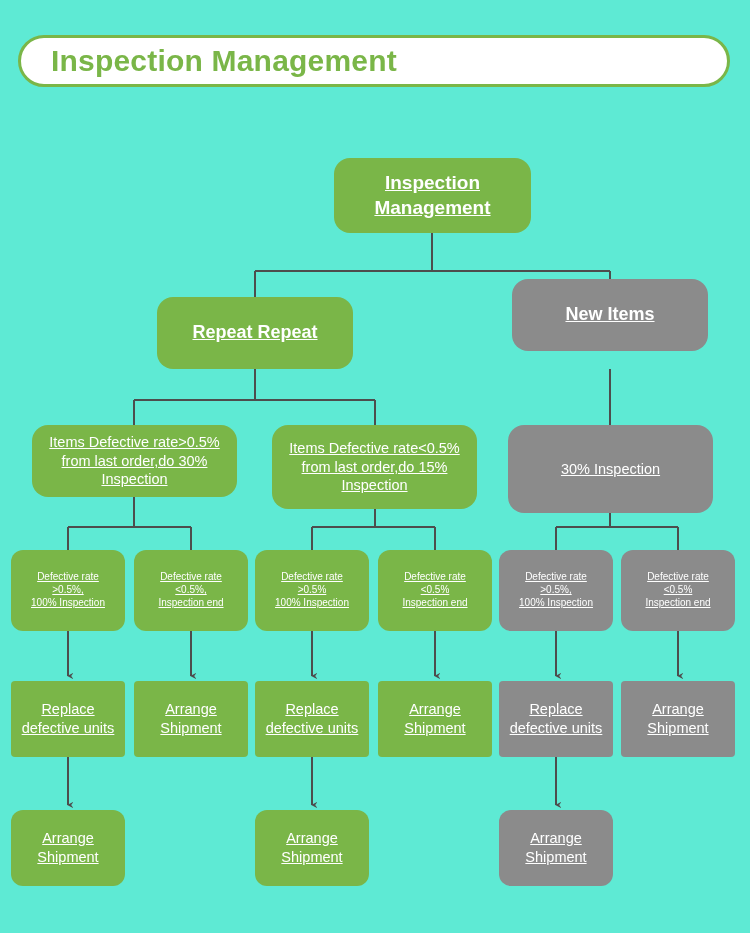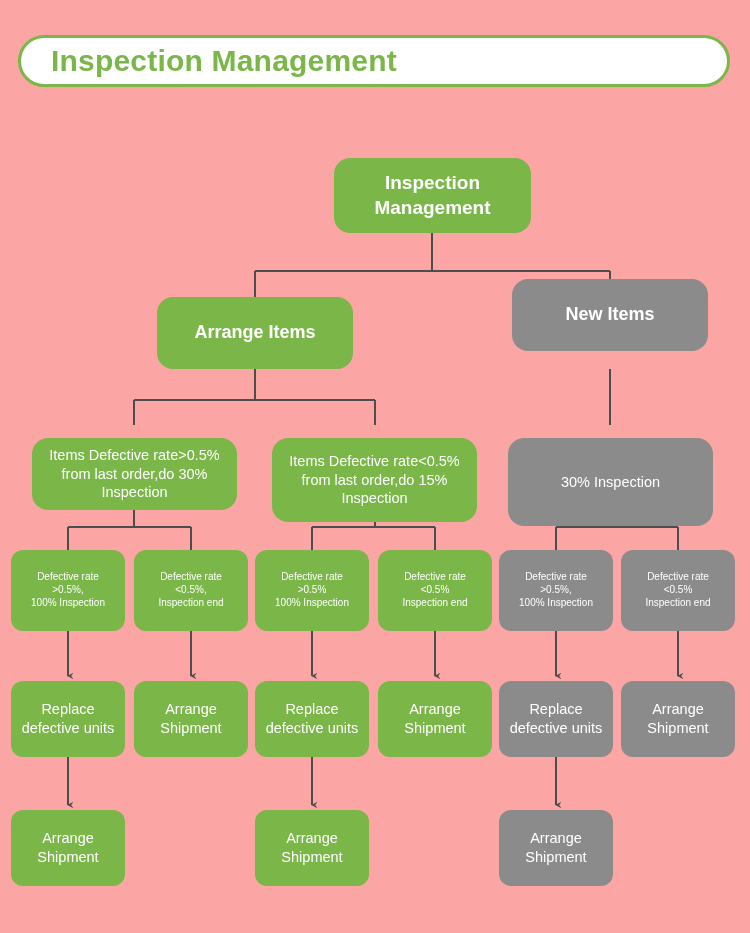--- a/index.html
+++ b/index.html
@@ -10,21 +10,21 @@
   body {
     font-family: "Liberation Sans", sans-serif;
     width: 750px;
     height: 933px;
     overflow: hidden;
   }
   #canvas {
     position: relative;
     width: 750px;
     height: 933px;
-    background: #fca5a5;
+    background: #5eead4;
   }
 
   
   .title-banner {
     position: absolute;
     left: 18px;
     top: 35px;
     width: 712px;
     height: 52px;
     box-sizing: border-box;
@@ -59,49 +59,49 @@
     box-sizing: border-box;
     display: flex;
     align-items: center;
     justify-content: center;
     text-align: center;
     color: #ffffff;
     border-radius: 14px;
     line-height: 1.28;
     padding: 2px 4px;
     white-space: pre-line;
+    text-decoration: underline;
   }
   .node.green { background: #7ab648; }
   .node.gray  { background: #8b8b8b; }
 
   .node.lvl1 {
     font-size: 19px;
     font-weight: bold;
     border-radius: 16px;
   }
   .node.lvl2 {
     font-size: 18px;
     font-weight: bold;
     border-radius: 16px;
   }
   .node.lvl3 {
     font-size: 14.5px;
     font-weight: normal;
     border-radius: 16px;
-    margin-top: 13px;
   }
   .node.lvl4 {
     font-size: 10px;
     font-weight: normal;
     border-radius: 12px;
   }
   .node.lvl5 {
     font-size: 14.5px;
     font-weight: normal;
-    border-radius: 12px;
+    border-radius: 4px;
   }
   .node.lvl6 {
     font-size: 14.5px;
     font-weight: normal;
     border-radius: 12px;
   }
 </style>
 </head>
 <body>
 
@@ -159,21 +159,21 @@
     <g stroke="#4d4d4d" stroke-width="2" fill="none" marker-end="url(#arrowhead)">
       <line x1="68" y1="757" x2="68" y2="805"></line>
       <line x1="312" y1="757" x2="312" y2="805"></line>
       <line x1="556" y1="757" x2="556" y2="805"></line>
     </g>
   </svg>
 
   <div class="node green lvl1" style="left:334px; top:158px; width:197px; height:75px;">Inspection
 Management</div>
 
-  <div class="node green lvl2" style="left:157px; top:297px; width:196px; height:72px;">Arrange Items</div>
+  <div class="node green lvl2" style="left:157px; top:297px; width:196px; height:72px;">Repeat Repeat</div>
   <div class="node gray lvl2" style="left:512px; top:279px; width:196px; height:72px;">New Items</div>
 
   <div class="node green lvl3" style="left:32px; top:425px; width:205px; height:72px;">Items Defective rate&gt;0.5%
 from last order,do 30%
 Inspection</div>
   <div class="node green lvl3" style="left:272px; top:425px; width:205px; height:84px;">Items Defective rate&lt;0.5%
 from last order,do 15%
 Inspection</div>
   <div class="node gray lvl3" style="left:508px; top:425px; width:205px; height:88px;">30% Inspection</div>
 

